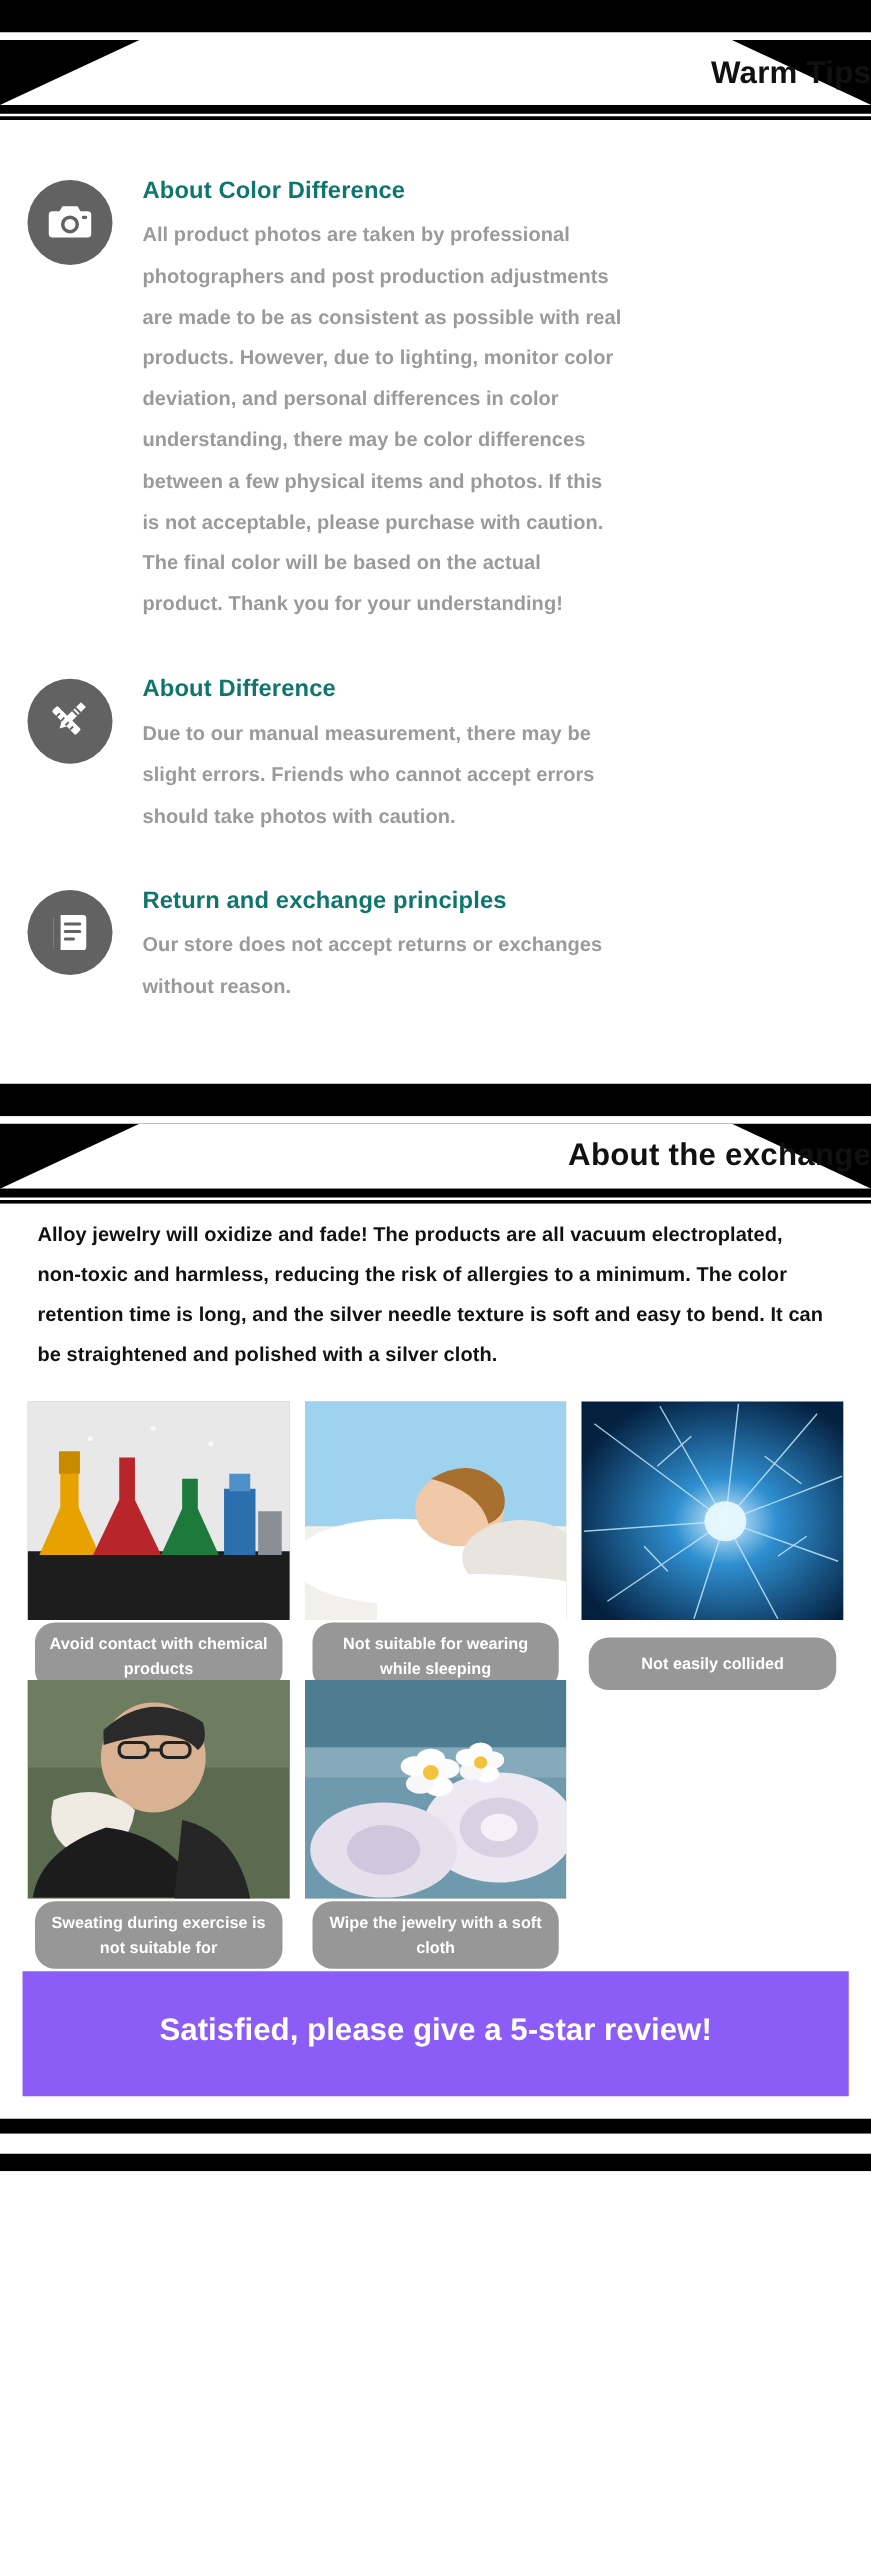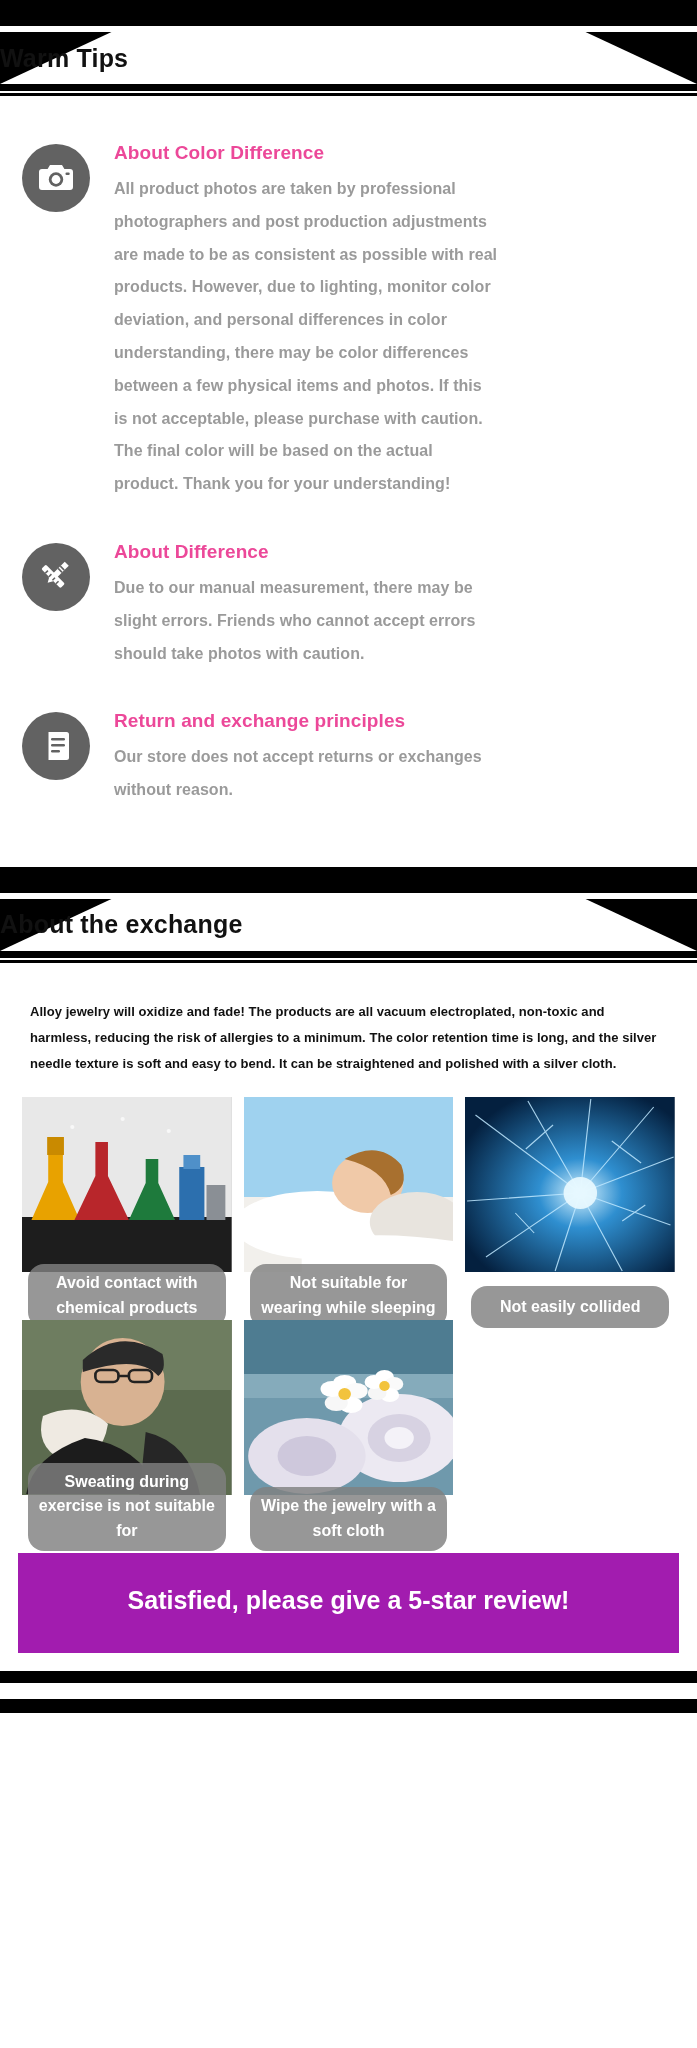--- a/index.html
+++ b/index.html
@@ -15,21 +15,21 @@
   .banner-wrap { width:100%; background:#ffffff; }
   .banner-topbar { height:26px; background:#000; }
   .banner-gap { height:6px; background:#fff; }
 
   .banner-main {
     position:relative;
     height:52px;
     background:#000;
     display:flex;
     align-items:center;
-    justify-content:flex-start;
+    justify-content:flex-end;
     overflow:hidden;
   }
   
   .banner-plate {
     position:absolute;
     left:0; right:0; top:0; bottom:0;
     background:#ffffff;
     clip-path: polygon(16% 0%, 84% 0%, 100% 100%, 0% 100%);
   }
   .banner-title {
@@ -62,43 +62,43 @@
     align-items:center;
     justify-content:center;
     margin-right:24px;
     margin-top:4px;
   }
   .tip-icon svg { display:block; }
   .tip-body { flex:1 1 auto; padding-top:2px; }
   .tip-head {
     font-size:19px;
     font-weight:bold;
-    color:#ec4899;
+    color:#0f766e;
     margin-bottom:9px;
     letter-spacing:0.1px;
   }
   .tip-text {
     font-size:16px;
     font-weight:bold;
     line-height:2.05;
     color:#9a9a9a;
     letter-spacing:0.05px;
     max-width:385px;
   }
 
   .tips-tail { height:22px; background:#fff; }
 
   
   .product-section { background:#fff; }
   .product-desc {
-    font-size:13px;
+    font-size:16px;
     font-weight:bold;
     line-height:2.0;
     color:#111;
-    padding:36px 34px 20px 30px;
+    padding:10px 34px 20px 30px;
     letter-spacing:0.05px;
   }
 
   .grid {
     display:grid;
     grid-template-columns:repeat(3, 1fr);
     gap:18px 12px;
     padding:0 22px 18px 22px;
   }
   .card { position:relative; }
@@ -111,35 +111,35 @@
   }
   .thumb svg { display:block; width:100%; height:100%; }
 
   .caption {
     position:absolute;
     left:6px; right:6px;
     bottom:-26px;
     background:rgba(128,128,128,0.82);
     border-radius:16px;
     color:#fff;
-    font-size:16px;
+    font-size:13px;
     font-weight:bold;
     line-height:1.55;
     text-align:center;
     padding:7px 8px;
     min-height:42px;
     display:flex;
     align-items:center;
     justify-content:center;
   }
   .card { padding-bottom:30px; }
 
   
   .footer-bar {
-    background:#a21caf;
+    background:#8b5cf6;
     margin:10px 18px 0 18px;
     padding:26px 30px 30px 30px;
     text-align:center;
   }
   .footer-text {
     color:#ffffff;
     font-size:25px;
     font-weight:bold;
     line-height:1.75;
   }

